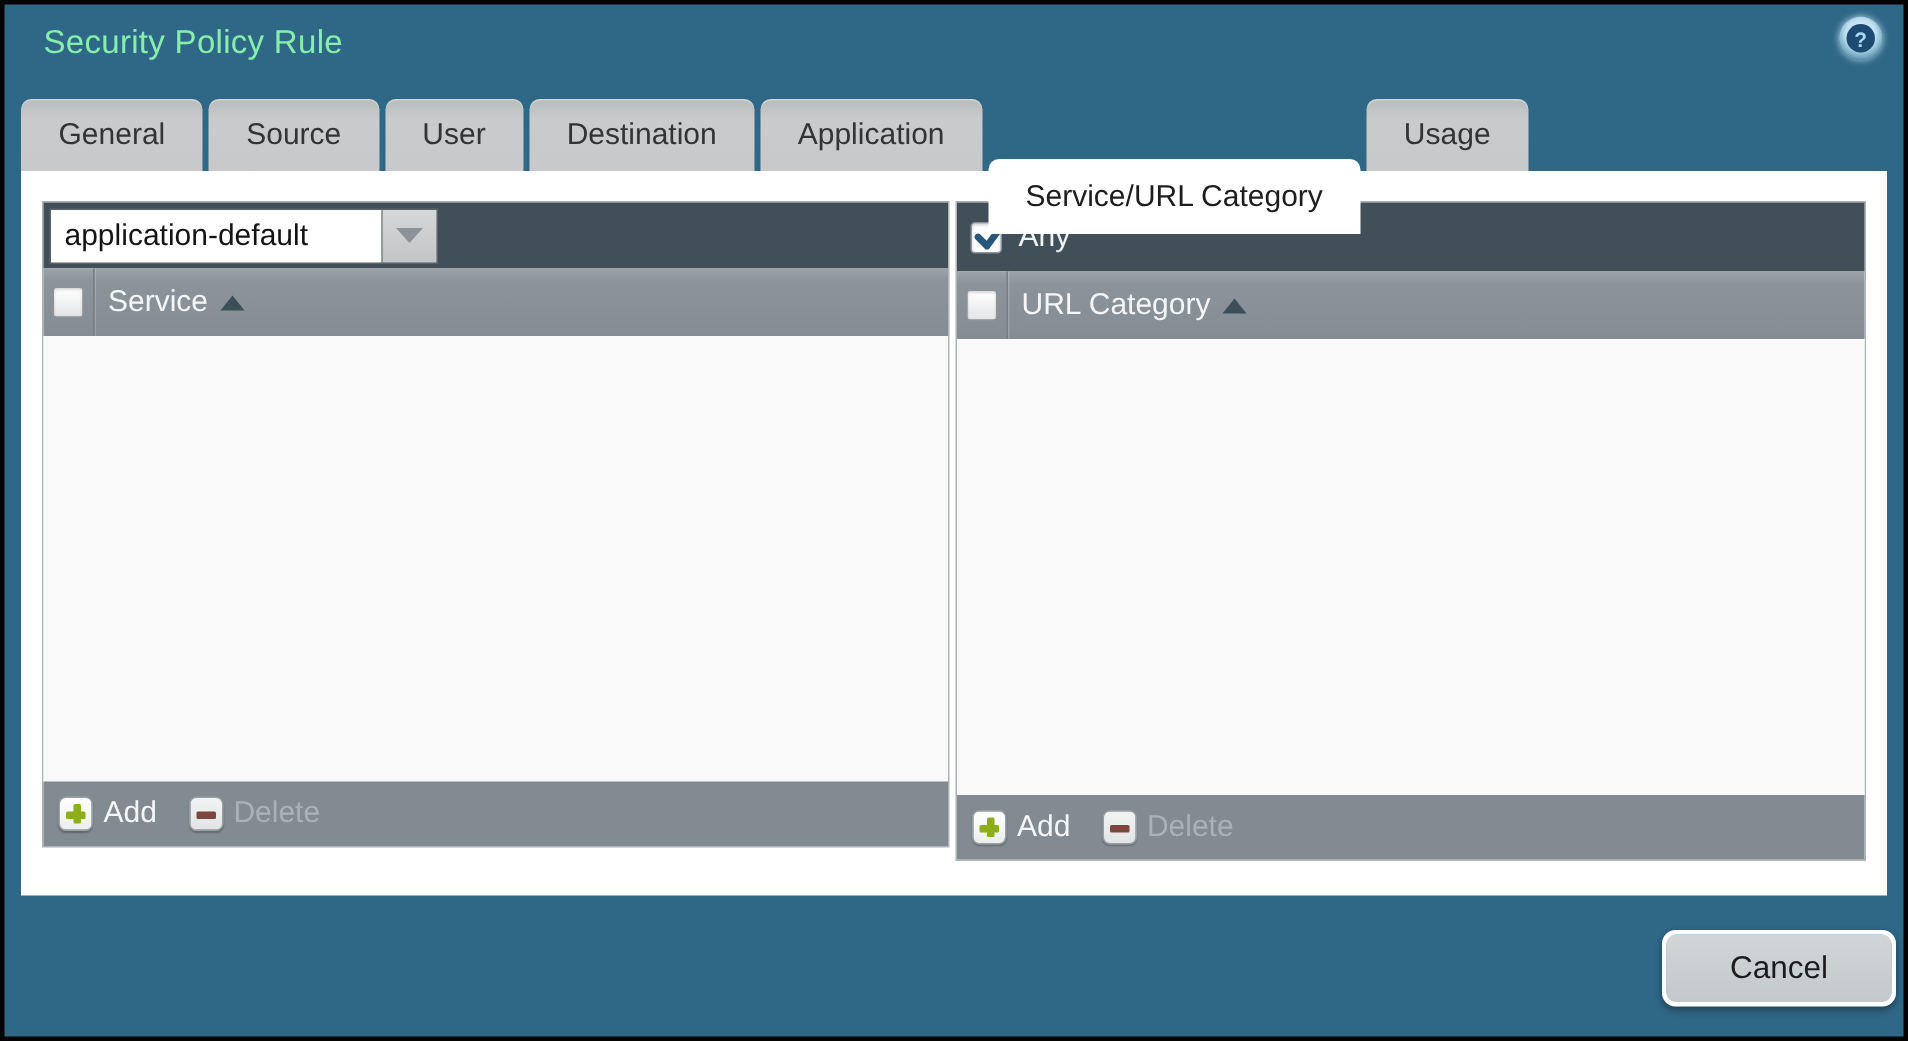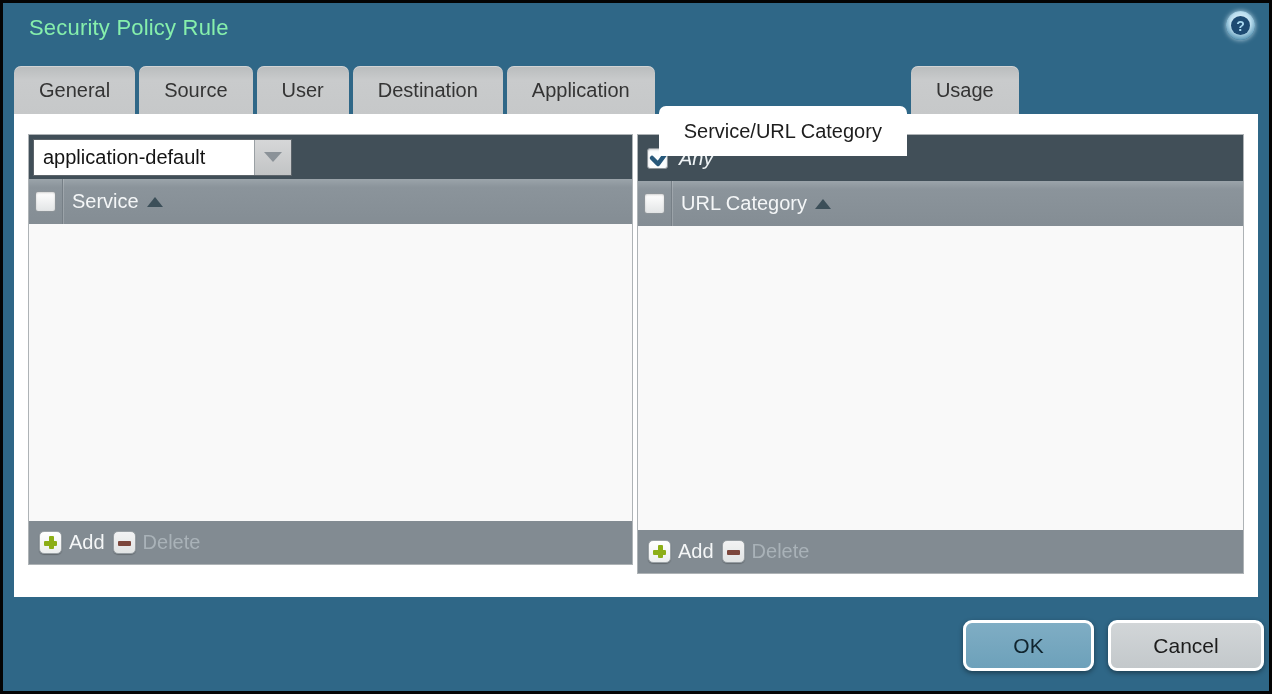--- a/index.html
+++ b/index.html
@@ -67,21 +67,21 @@
   }
   .checkbox.checked { background:#fbfdfe; }
   .checkbox.checked svg { position:absolute; left:-1px; top:-4px; }
 
   .col-label { margin-left:9px; }
   .sort-asc { width:0; height:0; margin-left:8px; border-left:8px solid transparent;
     border-right:8px solid transparent; border-bottom:10px solid #3c4f59; }
 
   .panel-body { flex:1 1 auto; background:#f9f9f9; }
 
-  .panel-toolbar { flex:0 0 43px; background:#828b92; display:flex; align-items:center; padding-left:10px; gap:8px; }
+  .panel-toolbar { flex:0 0 43px; background:#828b92; display:flex; align-items:center; padding-left:10px; gap:21px; }
   .tb-btn { display:flex; align-items:center; gap:7px; cursor:pointer; }
   .tb-icon {
     width:23px; height:23px; border-radius:5px; background:linear-gradient(#ffffff,#eceeee);
     border:1px solid #9aa1a5; position:relative; flex:0 0 auto;
     box-shadow:0 1px 1px rgba(0,0,0,.25);
   }
   .tb-icon .bar-h { position:absolute; left:4px; top:9px; width:13px; height:4.5px; border-radius:1px; }
   .tb-icon .bar-v { position:absolute; left:9px; top:4px; width:4.5px; height:13px; border-radius:1px; }
   .plus .bar-h, .plus .bar-v { background:#8cae16; }
   .minus .bar-h { background:#7c3f33; }
@@ -96,21 +96,21 @@
     font-size:20px; font-family:"Liberation Sans", sans-serif; color:#141414; background:#ffffff;
   }
   .combo-btn {
     width:37px; height:100%; background:linear-gradient(#d6d7d8,#c2c4c5); border-left:1px solid #9aa0a4;
     display:flex; align-items:center; justify-content:center; cursor:pointer;
   }
   .combo-arrow { width:0; height:0; border-left:9px solid transparent; border-right:9px solid transparent;
     border-top:10px solid #8b9298; }
 
   
-  .any-row { display:flex; align-items:center; padding-left:9px; gap:11px;font-style:italic; }
+  .any-row { display:flex; align-items:center; padding-left:9px; gap:11px; }
   .any-label { color:#eef3f5; font-size:20px; }
 
   
   .btn {
     position:absolute; top:620px; height:51px; border-radius:9px; border:3px solid #ffffff;
     font-size:21px; font-family:"Liberation Sans", sans-serif; cursor:pointer;
     box-shadow:0 2px 5px rgba(0,0,0,.4);
   }
   .btn-ok { left:963px; width:131px; background:linear-gradient(#7fadc4,#6da1ba); color:#10242e; }
   .btn-cancel { left:1108px; width:156px; background:linear-gradient(#d2d6d8,#c3c8cb); color:#1c1c1c; }
@@ -203,16 +203,15 @@
           <span class="tb-icon minus">
               <span class="bar-h"></span>
             </span>
           <span class="tb-label">Delete</span>
         </div>
       </div>
     </div>
 
   </div>
 
-  <button class="btn btn-ok">OK</button>
   <button class="btn btn-cancel">Cancel</button>
 
 </div>
 
 </body></html>

